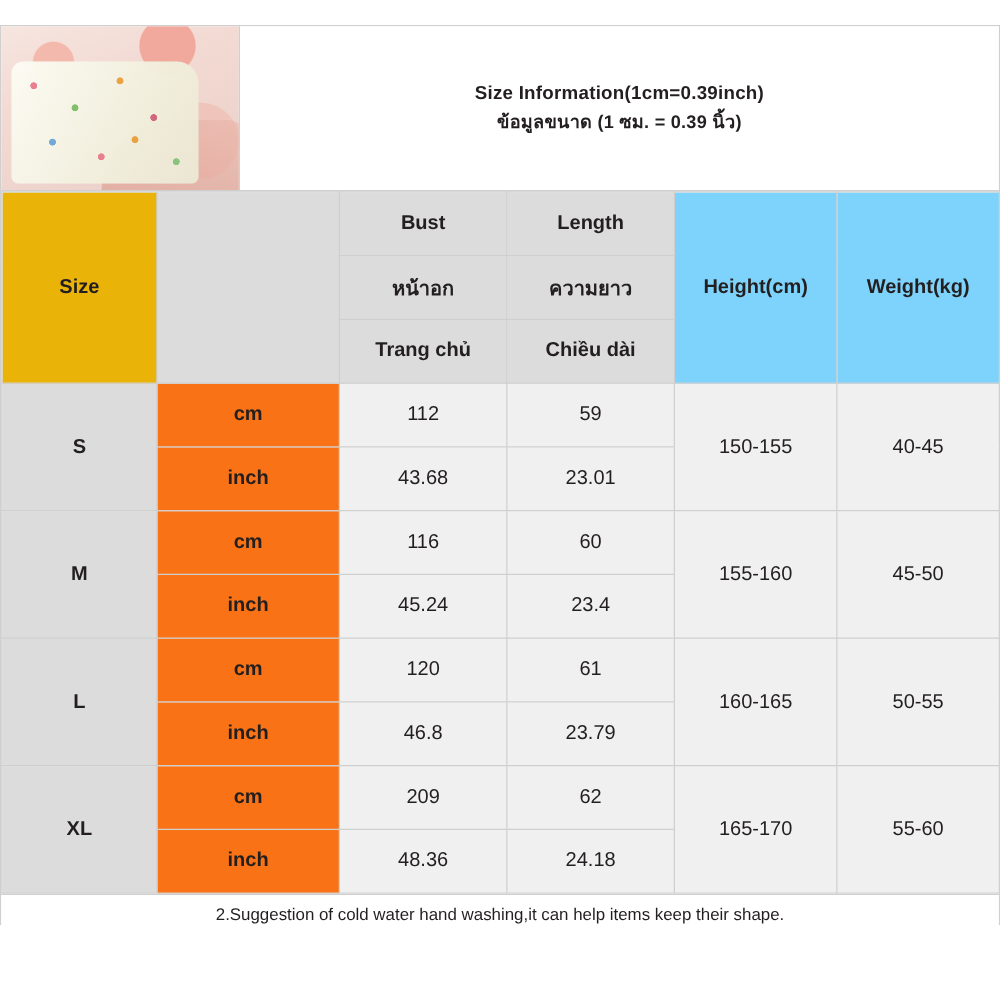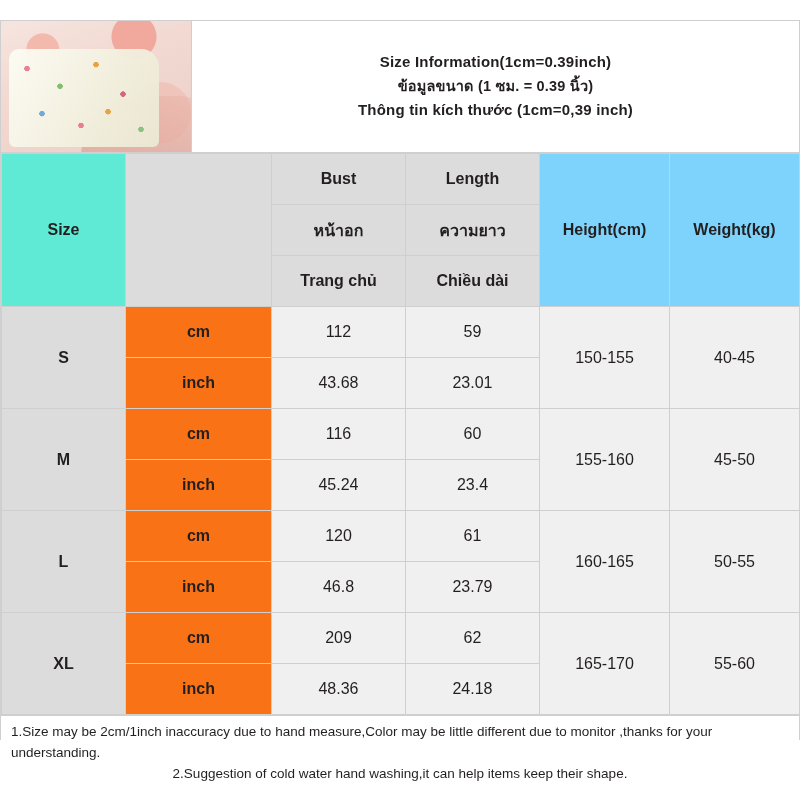--- a/index.html
+++ b/index.html
@@ -111,21 +111,21 @@
     padding: 0 2px;
   }
   .col-size   { width: 124px; }
   .col-unit   { width: 146px; }
   .col-bust   { width: 134px; }
   .col-length { width: 134px; }
   .col-height { width: 130px; }
   .col-weight { width: 130px; }
 
   .hdr-size {
-    background: #5eead4;
+    background: #eab308;
     font-size: 19px;
     font-weight: bold;
   }
   .hdr-sub {
     background: #dcdcdc;
     font-weight: bold;
     font-size: 13px;
     height: 34px;
   }
   .hdr-plain {
@@ -176,21 +176,20 @@
 
     <div class="header">
       <div class="header-photo">
         <div class="photo-inner"></div>
         <div class="photo-shadow"></div>
         <div class="photo-fabric"></div>
       </div>
       <div class="header-title">
         <div>Size Information(1cm=0.39inch)</div>
         <div class="th">ข้อมูลขนาด (1 ซม. = 0.39 นิ้ว)</div>
-        <div>Thông tin kích thước (1cm=0,39 inch)</div>
       </div>
     </div>
 
     <table class="size-table">
       <colgroup>
         <col class="col-size">
           <col class="col-unit">
           <col class="col-bust">
         <col class="col-length">
           <col class="col-height">
@@ -266,18 +265,17 @@
         </tr>
         <tr>
           <td class="cell-unit">inch</td>
           <td class="cell-val">48.36</td>
           <td class="cell-val">24.18</td>
         </tr>
       </tbody>
     </table>
 
     <div class="attention">
-      <div class="att-line att-line-1">1.Size may be 2cm/1inch inaccuracy due to hand measure,Color may be little different due to monitor ,thanks for your understanding.</div>
       <div class="att-line">2.Suggestion of cold water hand washing,it can help items keep their shape.</div>
     </div>
 
   </div>
 </div>
 
 </body></html>

